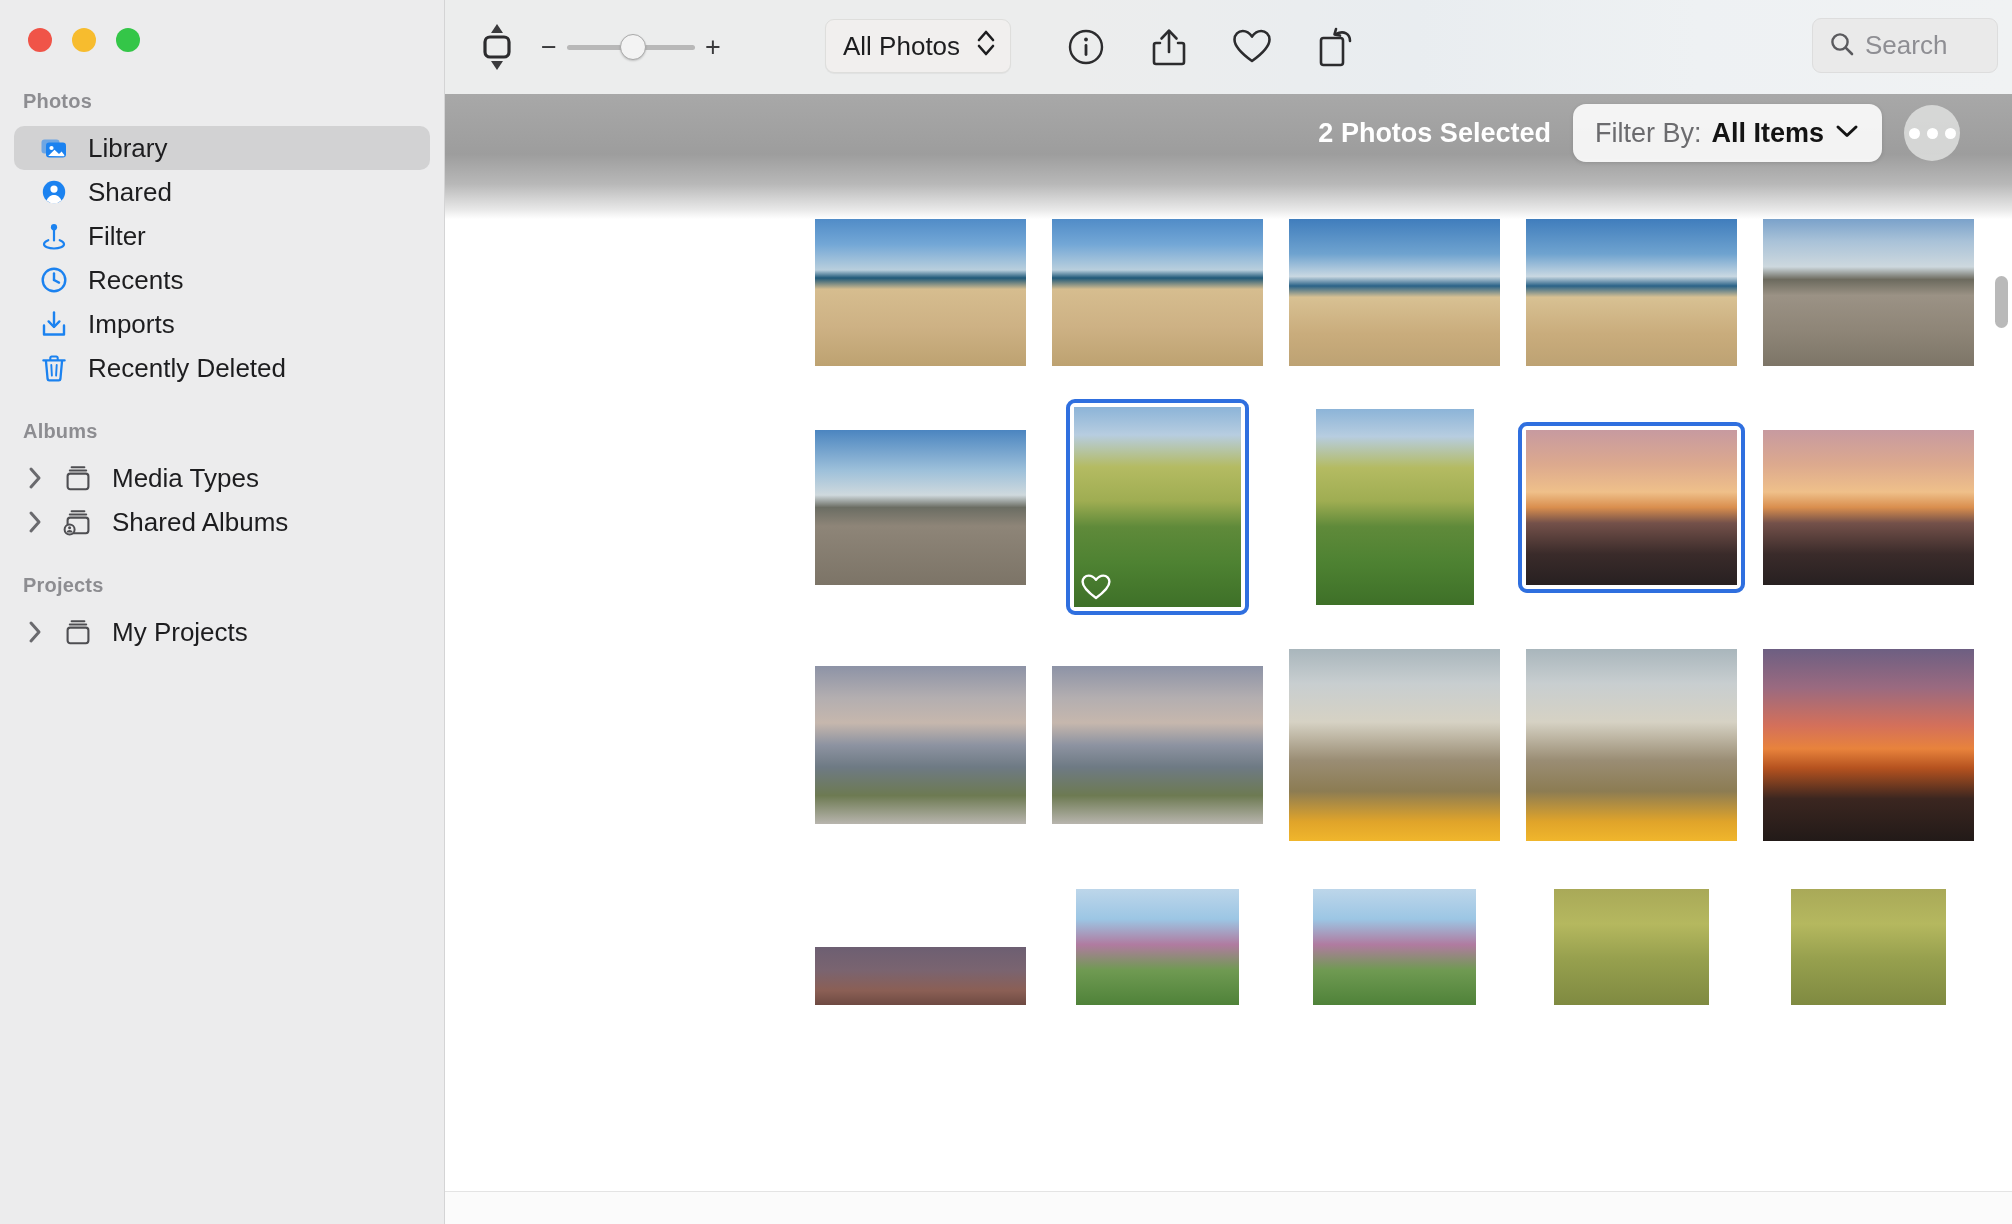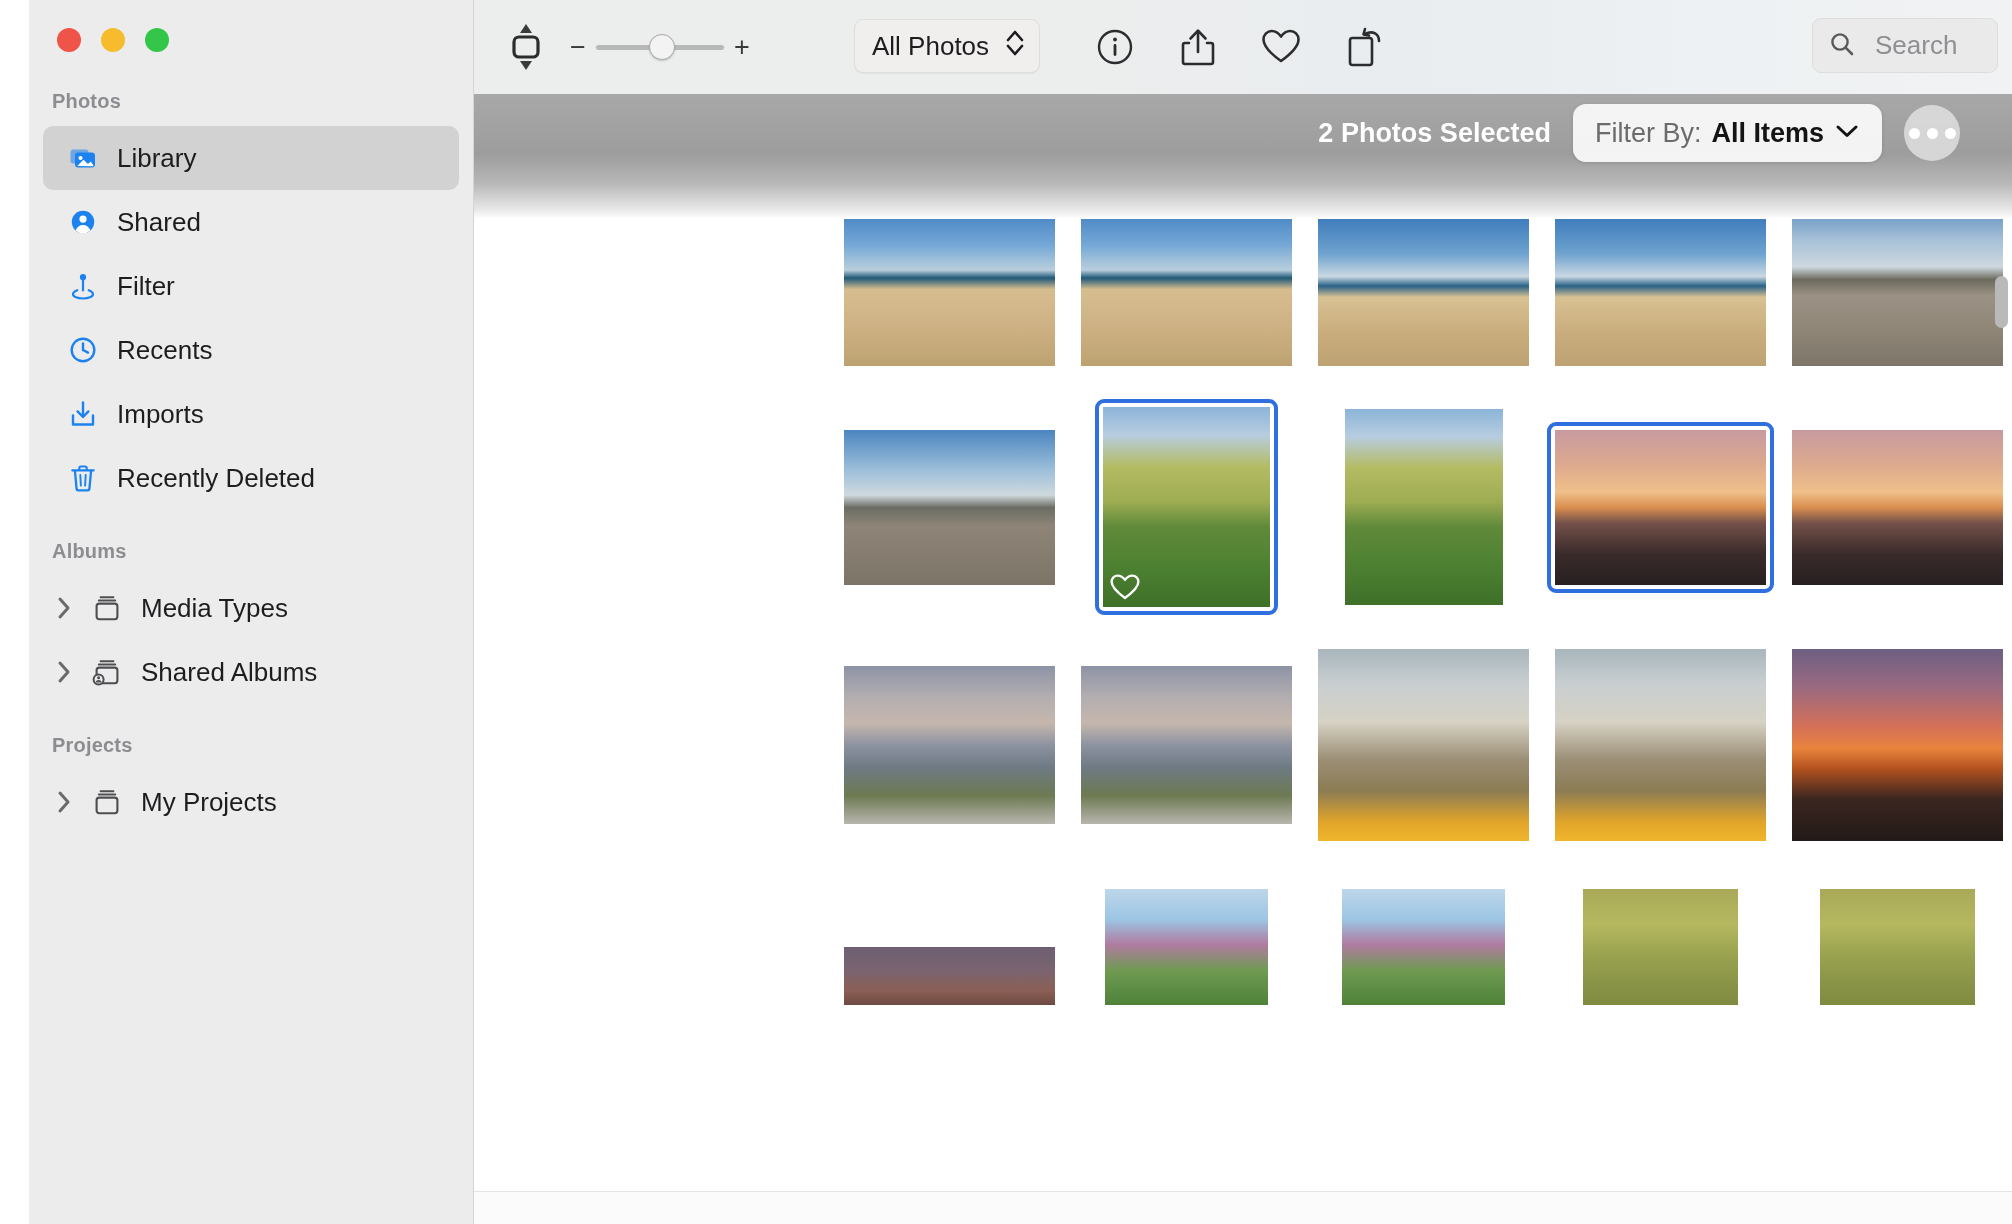--- a/index.html
+++ b/index.html
@@ -11,41 +11,40 @@
   }
   #app { position: relative; width: 2012px; height: 1224px; display: flex; }
 
   
   #sidebar {
     width: 445px; height: 1224px;
     background: #ececed;
     border-right: 1px solid #d4d4d5;
     position: relative;
     flex: 0 0 445px;
-    margin-left: 29px;
   }
   #traffic-lights {
     position: absolute; top: 28px; left: 28px;
     display: flex; gap: 20px; align-items: center;
   }
   .tl { width: 24px; height: 24px; border-radius: 50%; }
   .tl.red    { background: #f05448; }
   .tl.yellow { background: #f7bc2e; }
   .tl.green  { background: #34c648; }
 
   .sb-section-title {
     font-size: 20px; font-weight: bold; color: #8d8d91;
     letter-spacing: .2px;
     padding: 0 0 0 23px;
   }
   #sidebar-scroll { position: absolute; top: 90px; left: 0; right: 0; }
   .sb-group { margin-bottom: 10px; }
   .sb-item {
     display: flex; align-items: center;
-    height: 64px; margin: 0 14px; padding-left: 25px;
+    height: 44px; margin: 0 14px; padding-left: 25px;
     border-radius: 10px; gap: 19px;
     font-size: 26px; color: #1d1d1f;
   }
   .sb-item.selected { background: #d2d2d3; }
   .sb-item .ico { width: 30px; height: 30px; display: flex; align-items: center; justify-content: center; flex: 0 0 30px; }
   .sb-item .ico svg { display: block; }
   .sb-item .disclosure {
     width: 20px; flex: 0 0 20px; display: flex; align-items: center; justify-content: flex-start;
     margin-left: -13px; margin-right: -2px;
   }
@@ -80,21 +79,21 @@
     padding: 0 13px 0 17px;
     font-size: 26px; color: #1d1d1f;
     box-shadow: 0 1px 1px rgba(0,0,0,.05);
   }
   #tb-icons { position: absolute; left: 620px; top: 0; height: 94px; display: flex; align-items: center; gap: 41px; }
   .tb-icon { width: 42px; height: 42px; display: flex; align-items: center; justify-content: center; }
   #search-field {
     position: absolute; right: 14px; top: 18px;
     width: 186px; height: 55px;
     background: #eaeaea; border: 1px solid #dddddd; border-radius: 9px;
-    display: flex; align-items: center; gap: 20px; padding-left: 16px;
+    display: flex; align-items: center; gap: 10px; padding-left: 16px;
   }
   #search-placeholder { font-size: 26px; color: #8e8e93; }
 
   
   #content { position: absolute; top: 94px; left: 0; right: 0; bottom: 0; background: #ffffff; overflow: hidden; }
 
   
   #header-band {
     position: absolute; top: 0; left: 0; right: 0; height: 125px;
     background: linear-gradient(to bottom, #a8a8a8 0%, #9d9d9d 48%, #b8b8b8 72%, #e7e7e7 92%, #ffffff 100%);

